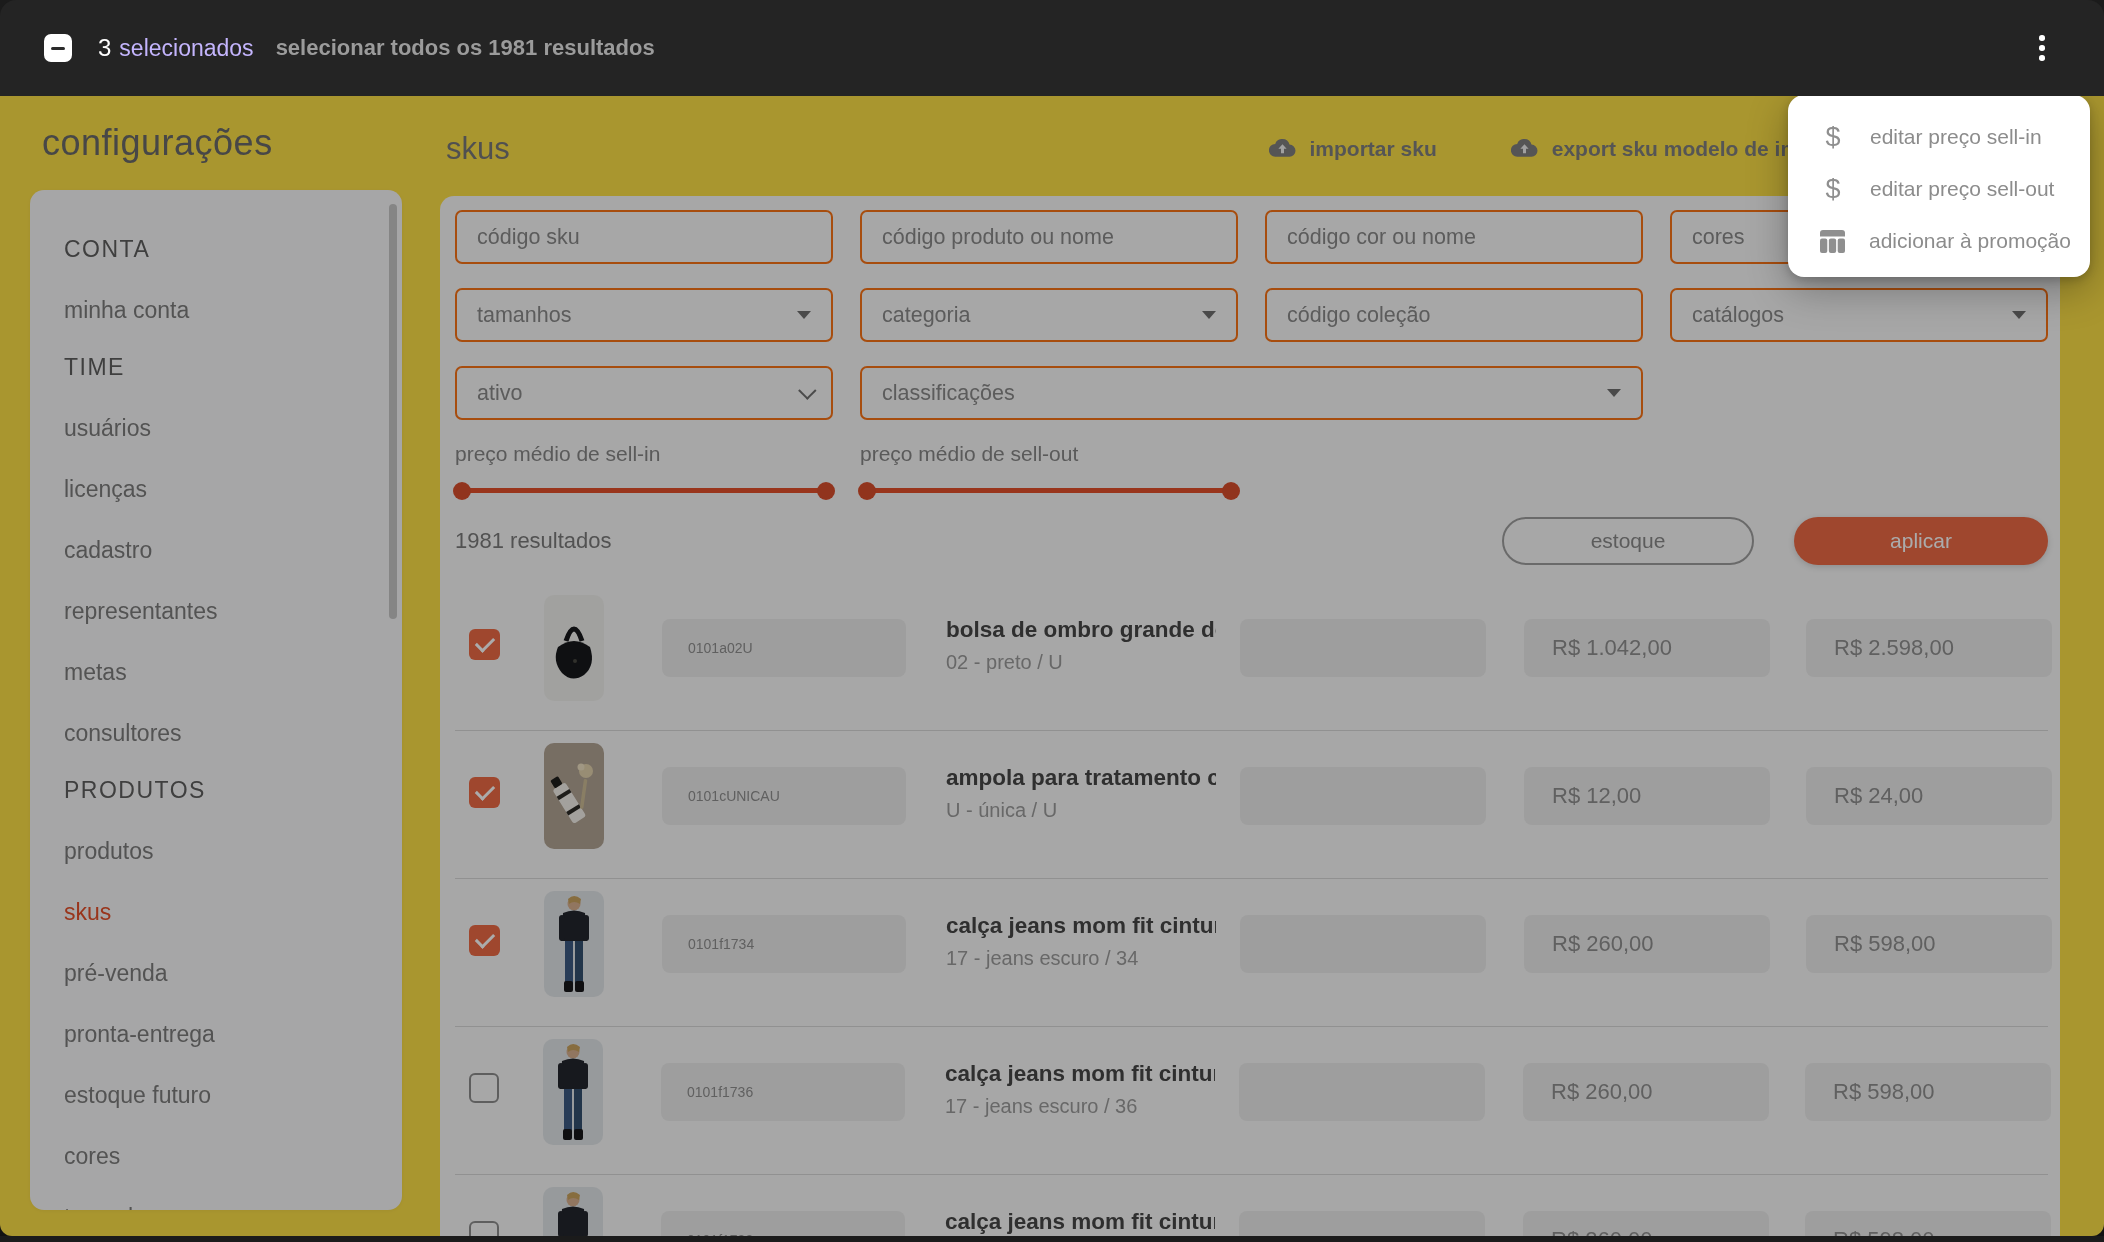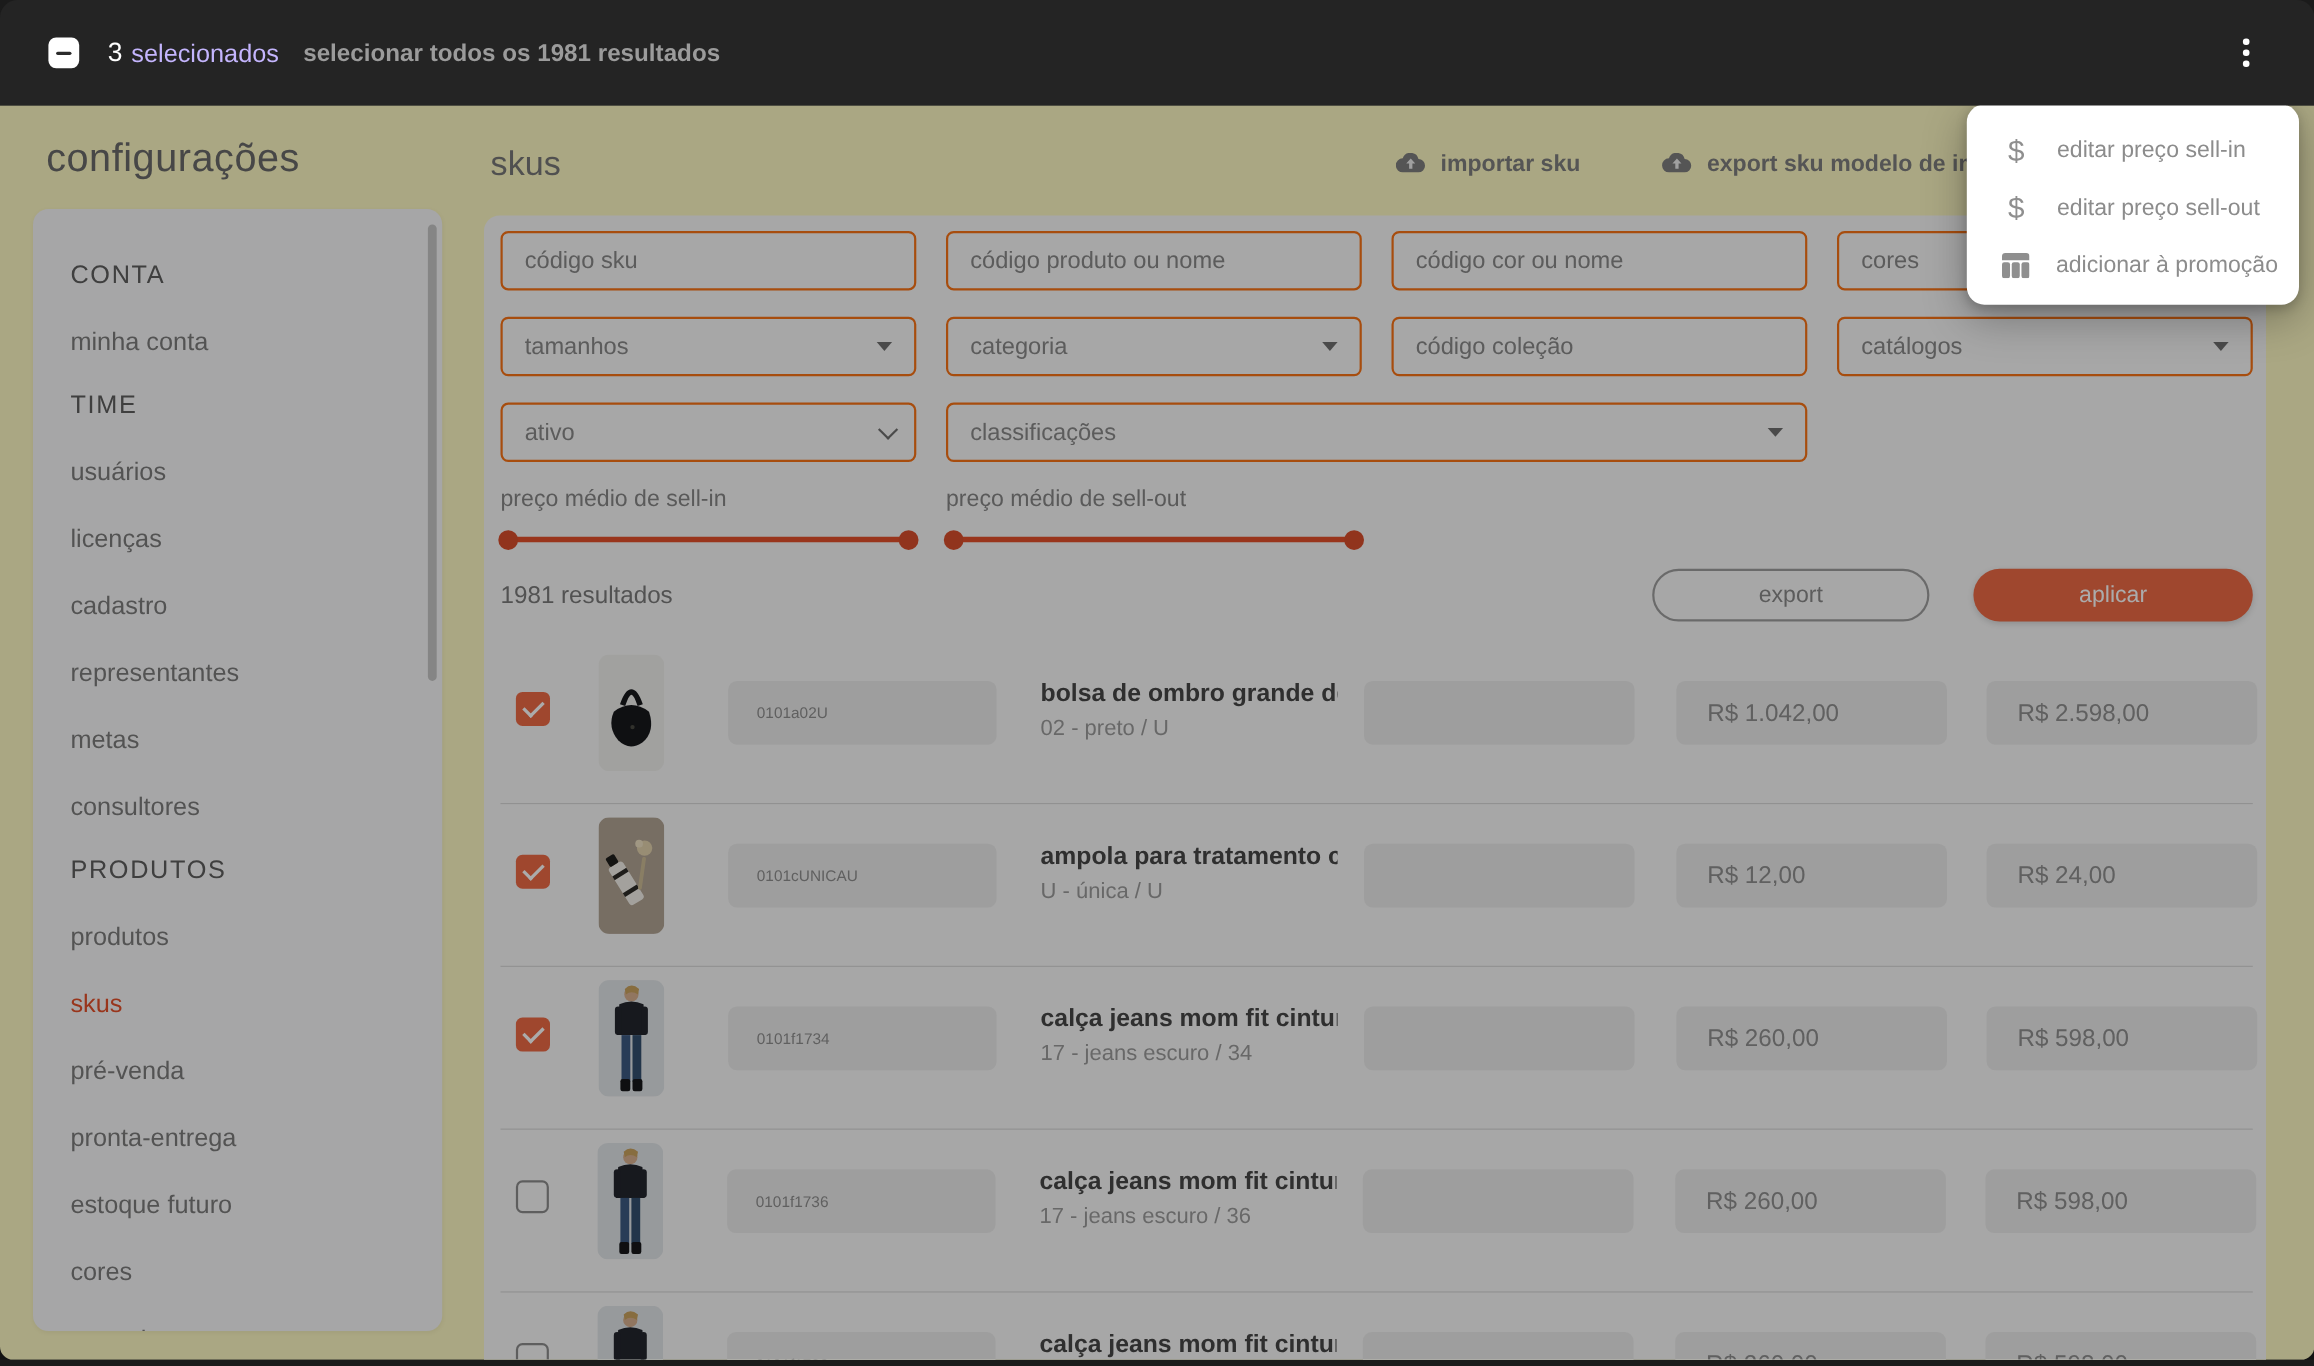--- a/index.html
+++ b/index.html
@@ -13,21 +13,21 @@
             border-radius:16px 16px 0 0; display:flex; align-items:center; padding:0 44px; z-index:70; }
   .sel-cb { width:28px; height:28px; background:#ffffff; border-radius:7px; position:relative; cursor:pointer; flex:none; }
   .sel-cb::after { content:""; position:absolute; left:7px; top:12.5px; width:14px; height:3.5px; background:#2b2b2b; border-radius:2px; }
   .sel-count { margin-left:26px; color:#ffffff; font-size:24px; font-weight:400; }
   .sel-word { color:#c4b5fd; font-size:23px; font-weight:400; margin-left:8px; }
   .sel-all { margin-left:22px; color:#9b9b9b; font-size:22px; font-weight:600; cursor:pointer; }
   .kebab { margin-left:auto; width:36px; height:36px; display:flex; flex-direction:column; align-items:center; justify-content:center; gap:4.5px; cursor:pointer; }
   .kebab i { width:5.5px; height:5.5px; border-radius:50%; background:#ffffff; }
 
   
-  .content { position:absolute; top:96px; left:0; right:0; bottom:6px; background:#fef9c3; overflow:hidden; border-radius:0 0 12px 12px; }
+  .content { position:absolute; top:96px; left:0; right:0; bottom:6px; background:#fde047; overflow:hidden; border-radius:0 0 12px 12px; }
   .dim { position:absolute; top:96px; left:0; right:0; bottom:6px; background:rgba(0,0,0,0.33); z-index:50; pointer-events:none; }
 
   
   .sidebar { position:absolute; left:0; top:0; width:420px; bottom:0; }
   .side-title { margin:26px 0 0 42px; font-size:36px; color:#6a6a6a; font-weight:500; letter-spacing:0.5px; }
   .side-card { position:relative; margin:26px 0 0 30px; width:372px; height:1020px; background:#f8f8f9;
                border-radius:14px; padding:20px 0 0 0; overflow:hidden; box-shadow:0 1px 4px rgba(0,0,0,0.05); }
   .side-section { margin-top:30px; }
   .side-section:first-child { margin-top:16px; }
   .side-heading { margin:26px 0 0 34px; font-size:23px; color:#5e5e5e; letter-spacing:1.5px; font-weight:500; }
@@ -231,21 +231,21 @@
             <div class="slider-track">
               <span class="handle left"></span>
               <span class="handle right"></span>
             </div>
           </div>
         </div>
 
         <div class="results-row">
           <div class="results-count">1981 resultados</div>
           <div class="btns">
-            <div class="btn outline">export</div>
+            <div class="btn outline">estoque</div>
             <div class="btn fill">aplicar</div>
           </div>
         </div>
 
         <div class="table">
 
           <div class="row">
             <span class="cb checked"></span>
             <div class="thumb">
               <svg width="60" height="106" viewBox="0 0 60 106">

